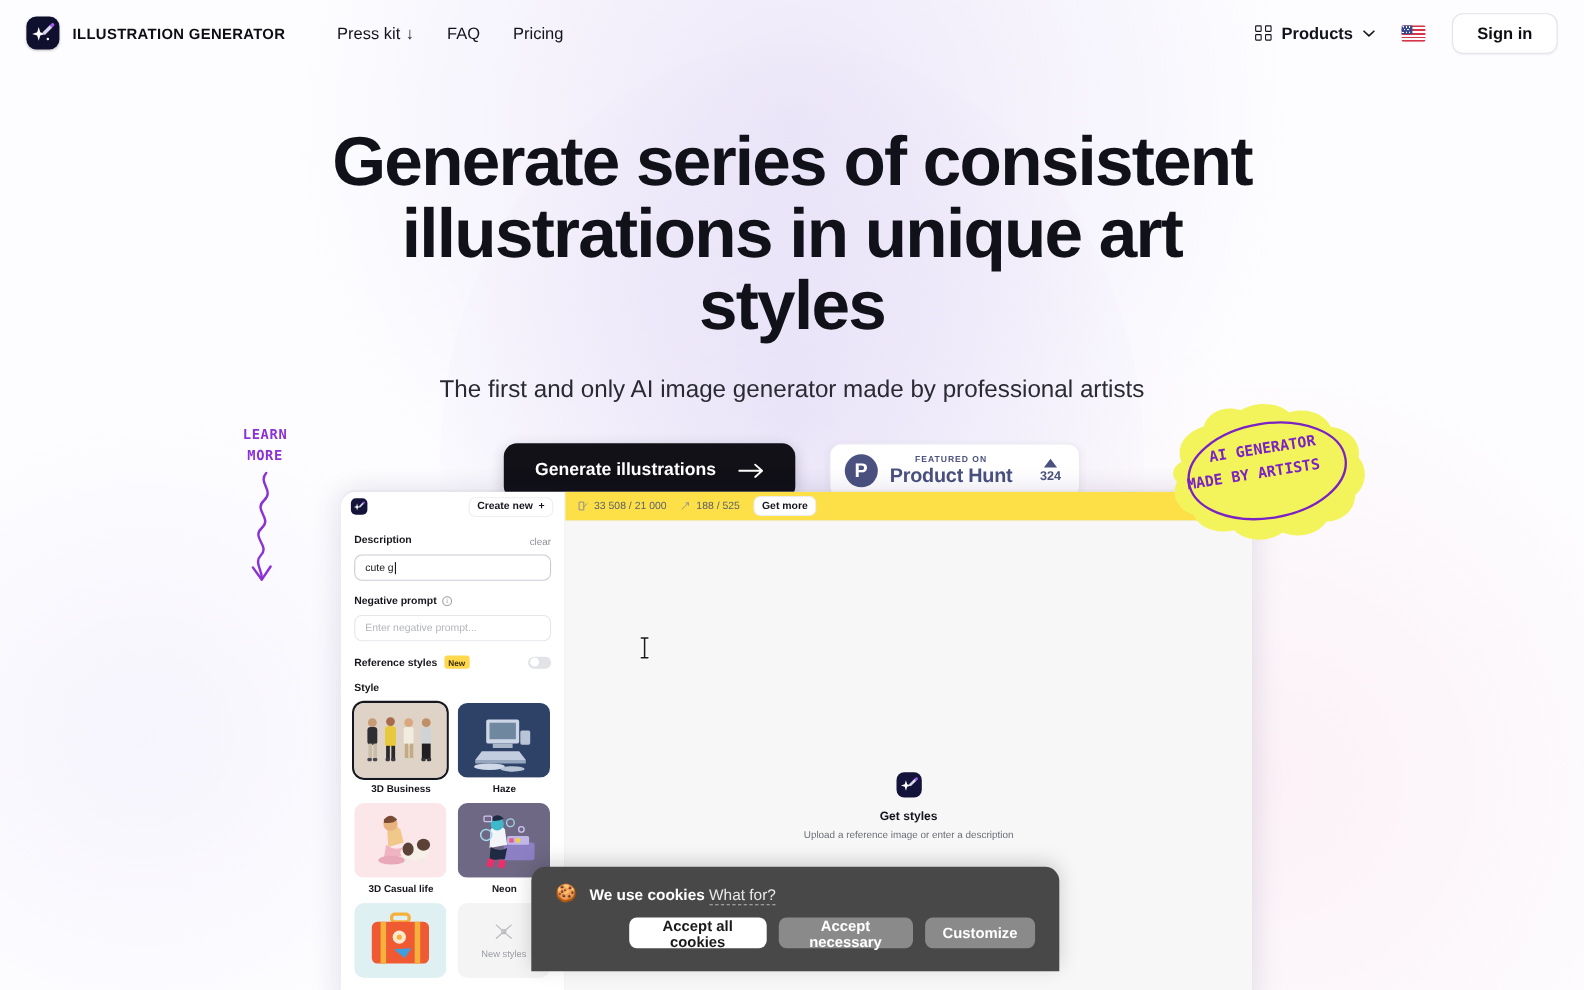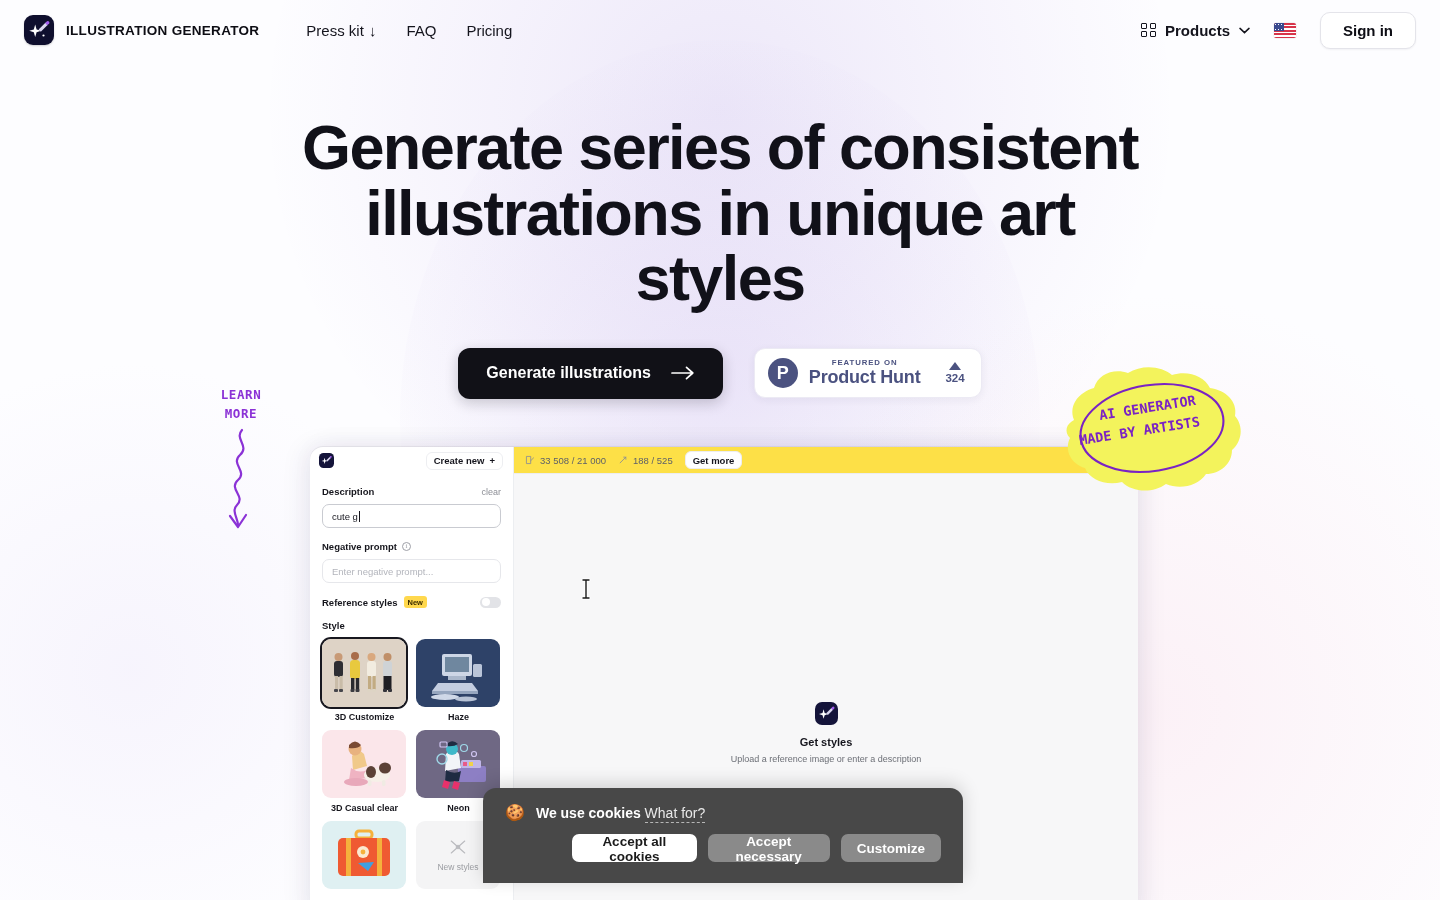--- a/index.html
+++ b/index.html
@@ -305,20 +305,21 @@
       </div>
       <button class="signin-btn">Sign in</button>
     </div>
   </header>
 
   <section class="hero">
     <h1>
       <span>Generate series of consistent</span><br>
       <span>illustrations in unique art styles</span>
     </h1>
+    <p class="sub">The first and only AI image generator made by professional artists</p>
 
     <div class="cta-row">
       <button class="btn-primary">
         <span>Generate illustrations</span>
         <svg width="24" height="14" viewBox="0 0 24 14">
           <path d="M1 7 H21.5 M15.5 1.4 L21.8 7 L15.5 12.6" stroke="#fff" stroke-width="1.7" fill="none" stroke-linecap="round" stroke-linejoin="round"></path>
         </svg>
       </button>
 
       <div class="ph-badge">
@@ -461,21 +462,21 @@
                   <rect x="45" y="50" width="4" height="3" rx="1" fill="#ddd4c4"></rect>
                     <rect x="50" y="50" width="4" height="3" rx="1" fill="#ddd4c4"></rect>
                   <rect x="61" y="22" width="9" height="16" rx="3" fill="#cfd3d6"></rect>
                     <circle cx="65.5" cy="18" r="4" fill="#c08f68"></circle>
                   <rect x="61.5" y="37" width="8" height="14" fill="#1f1f24"></rect>
                   <rect x="61" y="50" width="4" height="3" rx="1" fill="#33333a"></rect>
                     <rect x="66" y="50" width="4" height="3" rx="1" fill="#33333a"></rect>
                 </g>
               </svg>
             </div>
-            <div class="style-name">3D Customize</div>
+            <div class="style-name">3D Business</div>
           </div>
 
           <div class="style-cell">
             <div class="style-thumb">
               <svg width="84" height="68" viewBox="0 0 84 68">
                 <rect width="84" height="68" fill="#2e4268"></rect>
                 <rect x="26" y="15" width="30" height="22" rx="2" fill="#cdd6e6"></rect>
                 <rect x="29" y="18" width="24" height="15" fill="#6f879f"></rect>
                 <rect x="32" y="37" width="18" height="4" fill="#aab7cb"></rect>
                 <path d="M22 44 L56 44 L62 52 L16 52 Z" fill="#c3cde0"></path>
@@ -497,21 +498,21 @@
                 <path d="M27 15 q6-7 12 0 q-3 4 -12 3 z" fill="#7a4a33"></path>
                 <path d="M29 38 q8 6 16 2 l2 8 -20 2 z" fill="#efb3c2"></path>
                 <ellipse cx="34" cy="52" rx="12" ry="4" fill="#e8a8ba"></ellipse>
                 <ellipse cx="55" cy="45" rx="13" ry="7" fill="#f6f0e8"></ellipse>
                 <ellipse cx="63" cy="38" rx="6" ry="5.5" fill="#5b4136"></ellipse>
                 <ellipse cx="49" cy="42" rx="5" ry="6" fill="#5b4136"></ellipse>
                 <rect x="46" y="50" width="3.5" height="6" rx="1.5" fill="#f0ebe3"></rect>
                 <rect x="60" y="50" width="3.5" height="6" rx="1.5" fill="#f0ebe3"></rect>
               </svg>
             </div>
-            <div class="style-name">3D Casual clear</div>
+            <div class="style-name">3D Casual life</div>
           </div>
 
           <div class="style-cell">
             <div class="style-thumb">
               <svg width="84" height="68" viewBox="0 0 84 68">
                 <rect width="84" height="68" fill="#6f6884"></rect>
                 <rect x="42" y="36" width="28" height="16" rx="2" fill="#8d7fc4"></rect>
                 <rect x="45" y="30" width="20" height="8" rx="1.5" fill="#c0b6e8"></rect>
                 <rect x="47" y="32" width="4" height="4" fill="#e85b8a"></rect>
                 <rect x="53" y="32" width="4" height="4" fill="#f0d24a"></rect>

